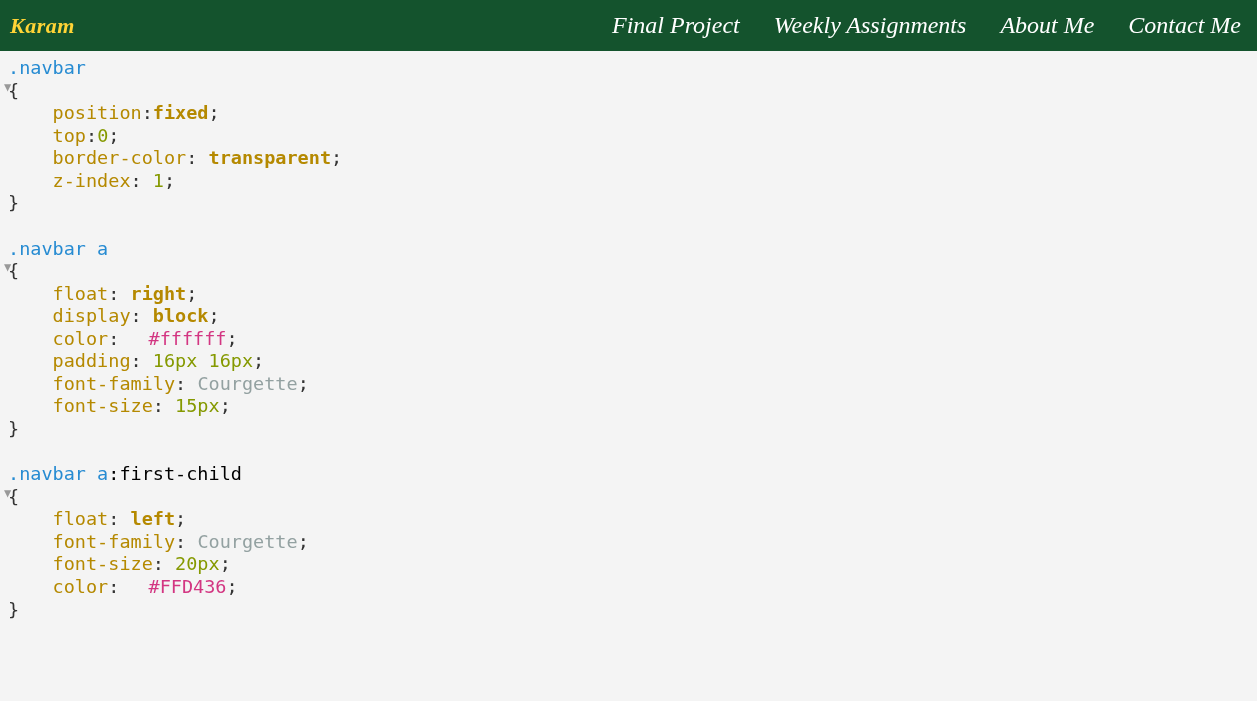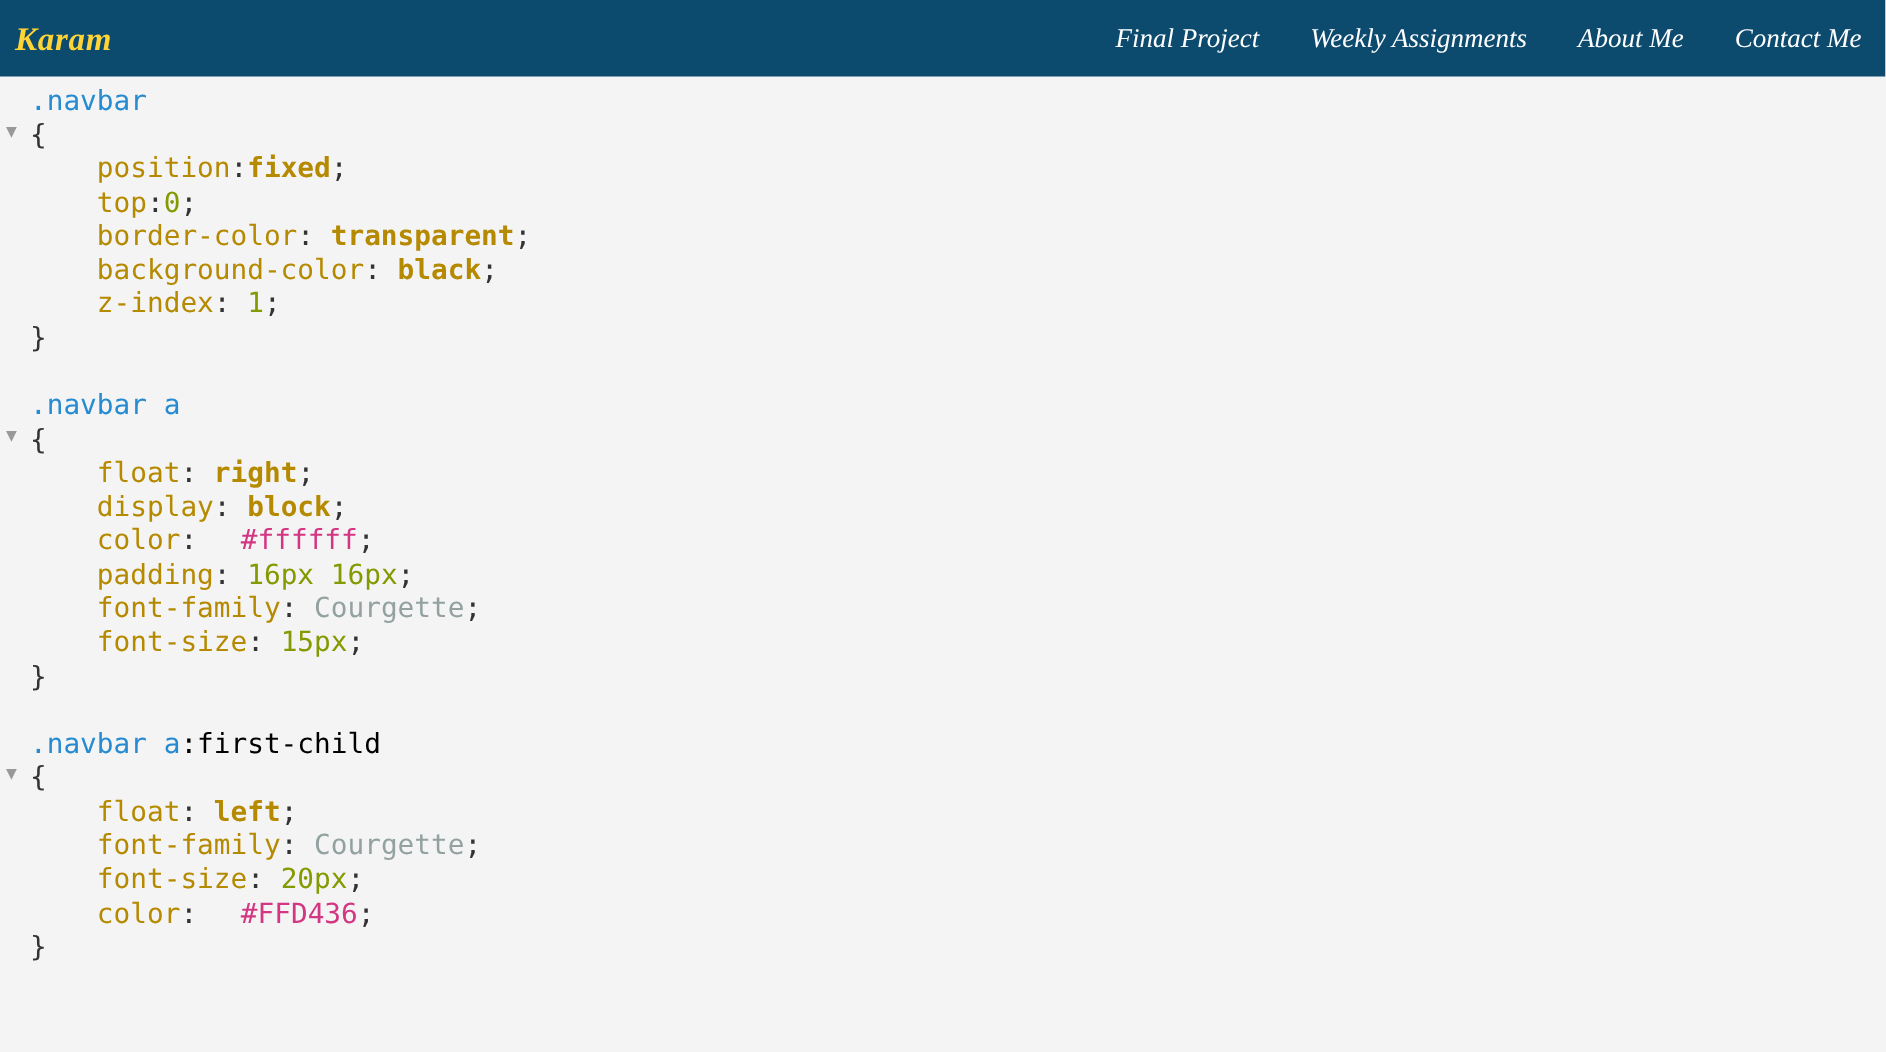--- a/index.html
+++ b/index.html
@@ -6,21 +6,21 @@
   body {
     width: 1257px;
     height: 701px;
     background: #f4f4f4;
     font-family: sans-serif;
     overflow: hidden;
   }
   .navbar {
     width: 100%;
     height: 51px;
-    background: #0c4a6e;
+    background: #14532d;
     display: flex;
     align-items: center;
     padding: 0 10px;
   }
   .brand {
     color: #FFD436;
     font-style: italic;
     font-weight: bold;
     font-size: 22px;
     font-family: "Brush Script MT", cursive;
@@ -30,24 +30,24 @@
     margin-left: auto;
     display: flex;
     gap: 34px;
     padding-right: 6px;
   }
   .nav-links a {
     color: #fff;
     text-decoration: none;
     font-style: italic;
     font-family: "Brush Script MT", cursive;
-    font-size: 18px;
+    font-size: 24px;
   }
   .code-area {
-    padding: 6px 0 0 20px;
+    padding: 6px 0 0 8px;
     font-family: "Consolas", "Menlo", monospace;
     font-size: 18.5px;
     line-height: 1.22;
     color: #333;
     position: relative;
   }
   .gutter {
     position: absolute;
     left: 4px;
     color: #999;
@@ -78,21 +78,20 @@
   </div>
 </div>
 
 <div class="code-area">
 
   <div class="line"><span class="cls">.navbar</span></div>
   <div class="line"><span class="gutter">▼</span><span class="brace">{</span></div>
   <div class="line">    <span class="prop">position</span><span class="punc">:</span><span class="kw">fixed</span><span class="punc">;</span></div>
   <div class="line">    <span class="prop">top</span><span class="punc">:</span><span class="num">0</span><span class="punc">;</span></div>
   <div class="line">    <span class="prop">border-color</span><span class="punc">:</span><span> </span><span class="kw">transparent</span><span class="punc">;</span></div>
-  <div class="line">    <span class="prop">background-color</span><span class="punc">:</span><span> </span><span class="kw">black</span><span class="punc">;</span></div>
   <div class="line">    <span class="prop">z-index</span><span class="punc">:</span><span> </span><span class="num">1</span><span class="punc">;</span></div>
   <div class="line"><span class="brace">}</span></div>
   <div class="line">&nbsp;</div>
 
   <div class="line"><span class="cls">.navbar</span><span> </span><span class="cls">a</span></div>
   <div class="line"><span class="gutter">▼</span><span class="brace">{</span></div>
   <div class="line">    <span class="prop">float</span><span class="punc">:</span><span> </span><span class="kw">right</span><span class="punc">;</span></div>
   <div class="line">    <span class="prop">display</span><span class="punc">:</span><span> </span><span class="kw">block</span><span class="punc">;</span></div>
   <div class="line">    <span class="prop">color</span><span class="punc">:</span><span> </span><span class="hex">#ffffff</span><span class="punc">;</span></div>
   <div class="line">    <span class="prop">padding</span><span class="punc">:</span><span> </span><span class="num">16px</span><span> </span><span class="num">16px</span><span class="punc">;</span></div>

